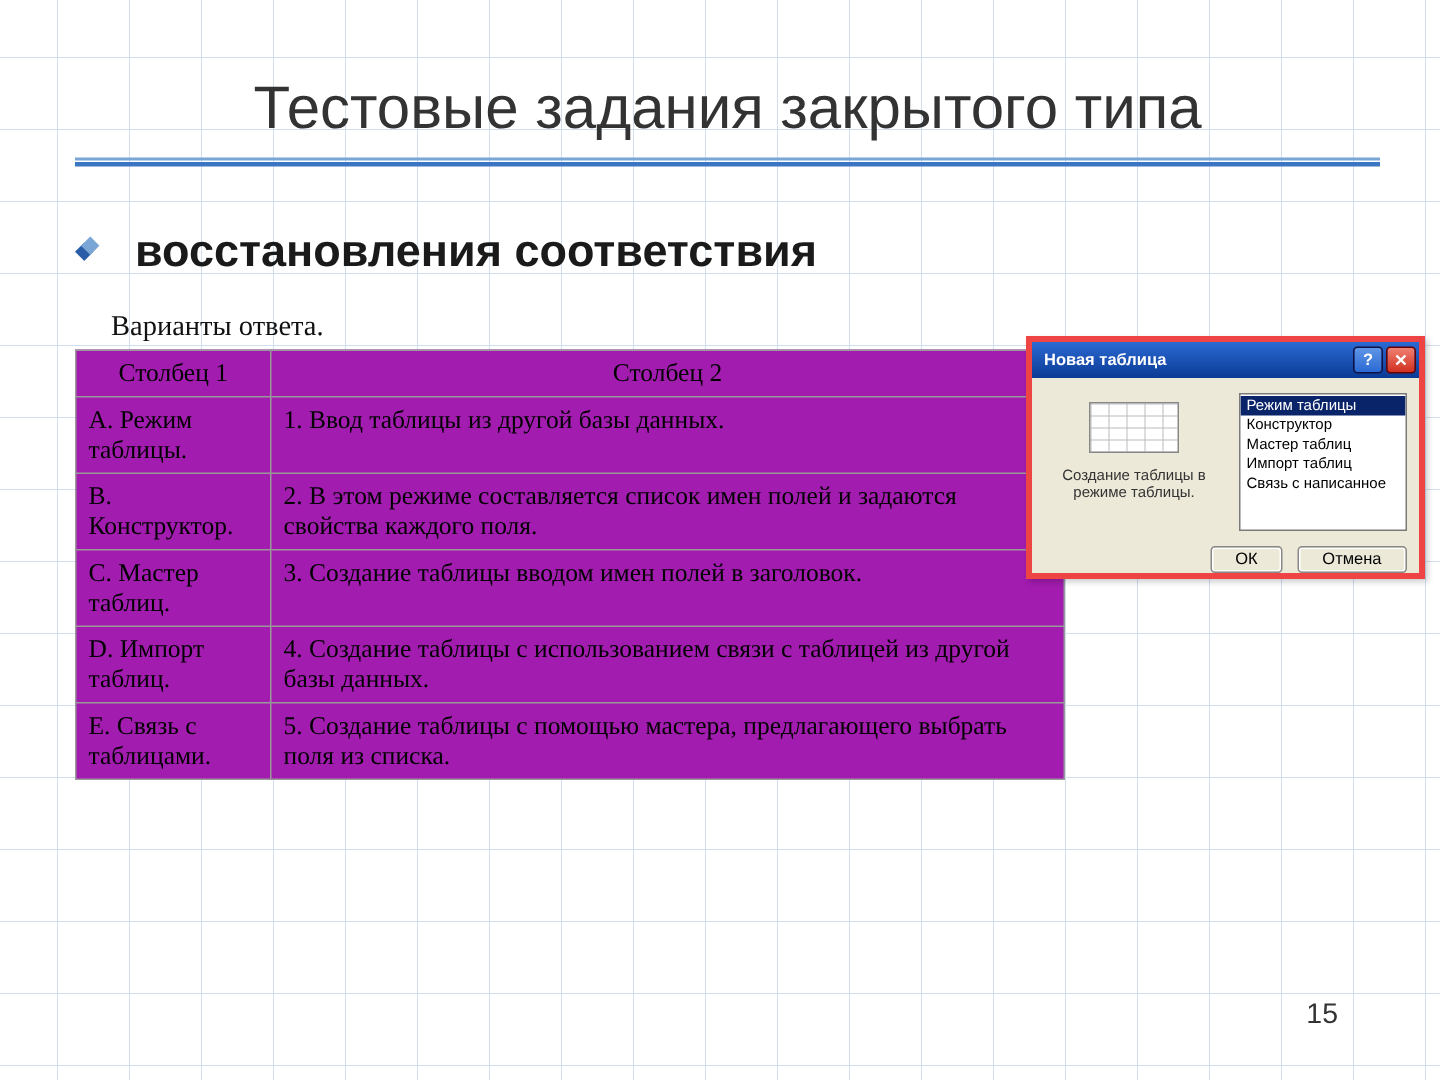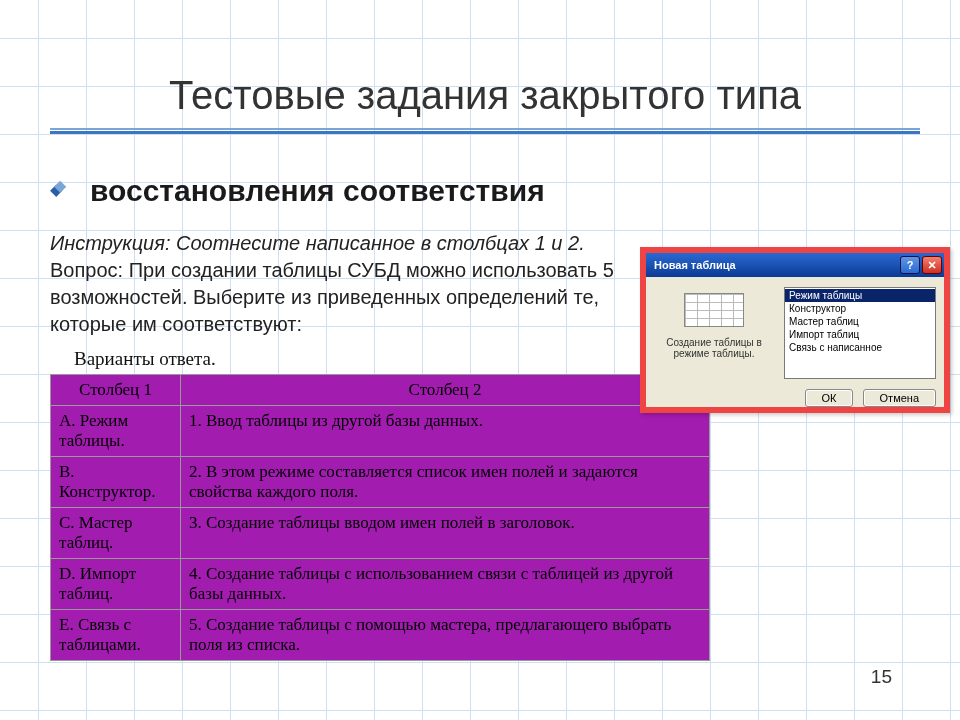--- a/index.html
+++ b/index.html
@@ -11,21 +11,20 @@
       linear-gradient(to bottom, #d0dff0 1px, transparent 1px),
       #fff;
     background-size: 48px 48px;
     background-position: -10px -10px;
     position: relative;
     overflow: hidden;
   }
   .slide {
     position: absolute; inset: 0;
     padding: 50px 40px 30px 50px;
-    margin-top: 23px;
   }
   .title {
     font-size: 40px;
     color: #333;
     text-align: center;
     font-weight: normal;
     margin-bottom: 10px;
     font-family: Arial, sans-serif;
   }
   .title-underline {
@@ -78,22 +77,22 @@
     font-weight: normal;
   }
   table.answer-table th { text-align: center; }
   table.answer-table th:first-child,
   table.answer-table td:first-child { width: 130px; }
 
   
   .dialog {
     position: absolute;
     top: 224px; right: 10px;
-    width: 310px;
-    border: 6px solid #ef4444;
+    width: 266px;
+    border: 4px solid #ef4444;
     background: #ece9d8;
     font-family: Tahoma, Arial, sans-serif;
     font-size: 11px;
     box-shadow: 2px 2px 4px rgba(0,0,0,.2);
   }
   .dlg-titlebar {
     background: linear-gradient(to bottom, #2a6ad3 0%, #1b52b4 50%, #0a3a94 100%);
     color: #fff;
     height: 24px;
     display: flex; align-items: center;
@@ -147,24 +146,20 @@
 
 <div class="slide">
   <div class="title">Тестовые задания закрытого типа</div>
   <div class="title-underline"></div>
 
   <div class="bullet-row">
     <span class="bullet-icon"></span>
     <span class="bullet-text">восстановления соответствия</span>
   </div>
 
-  <div class="instr">
-    <em>Инструкция: Соотнесите написанное в столбцах 1 и 2.</em>
-    <span>Вопрос: При создании таблицы СУБД можно использовать 5 возможностей. Выберите из приведенных определений те, которые им соответствуют:</span>
-  </div>
 
   <div class="caption">Варианты ответа.</div>
 
   <table class="answer-table">
     <tbody>
         <tr>
       <th>Столбец 1</th>
       <th>Столбец 2</th>
     </tr>
     <tr>

